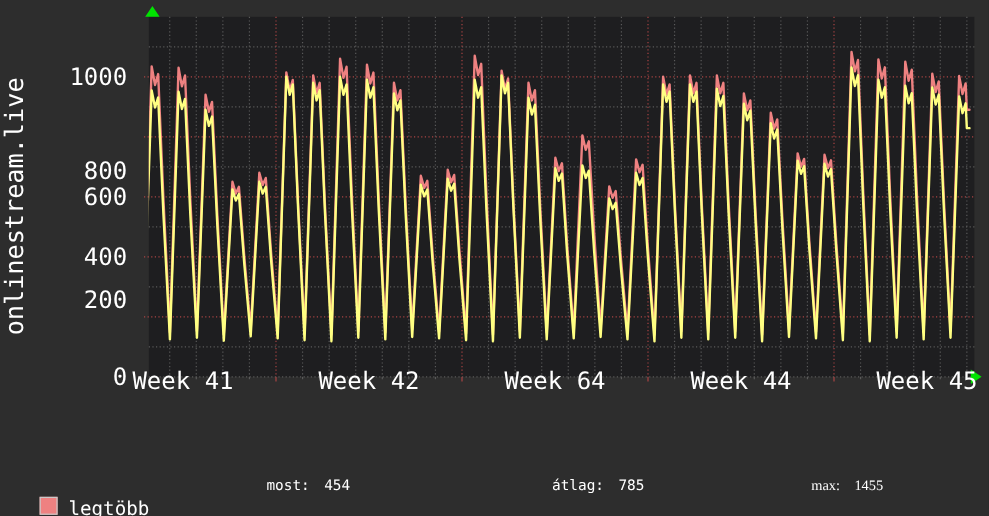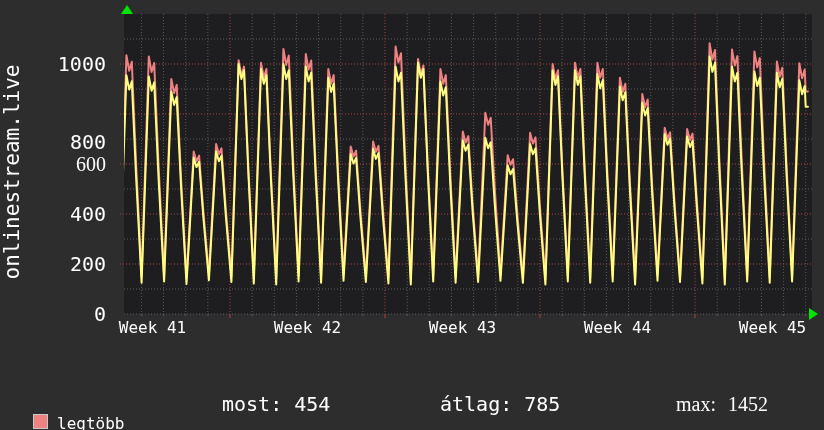--- a/index.html
+++ b/index.html
@@ -3,31 +3,31 @@
 <meta charset="utf-8">
 <style>
   html,body{margin:0;padding:0;background:#2d2d2d;}
   .graph{position:relative;width:824px;height:430px;background:#2d2d2d;overflow:hidden;
          font-family:"DejaVu Sans Mono","Liberation Mono",monospace;color:#ffffff;}
   .vtitle{position:absolute;top:172px;left:12px;transform:translate(-50%,-50%) rotate(-90deg);
           white-space:nowrap;font-size:21px;letter-spacing:0px;}
   .plot{position:absolute;left:124px;top:14px;width:688px;height:300px;background:#1e1e20;}
   .plot svg{position:absolute;left:-6px;top:0;overflow:visible;}
   .ytick{position:absolute;width:104px;left:2px;text-align:right;font-size:20px;line-height:22px;}
-  .xtick{position:absolute;width:160px;text-align:center;font-size:16px;line-height:22px;top:317px;}
+  .xtick{position:absolute;width:160px;text-align:center;font-size:20px;line-height:22px;top:306px;}
   .arrow-up{position:absolute;left:121px;top:5px;width:0;height:0;
             border-left:6px solid transparent;border-right:6px solid transparent;
             border-bottom:9px solid #00e400;}
   .arrow-right{position:absolute;left:809px;top:308px;width:0;height:0;
             border-top:6px solid transparent;border-bottom:6px solid transparent;
             border-left:9px solid #00e400;}
   .lrow{position:absolute;left:33px;height:20px;display:flex;gap:9px;
         font-size:16px;line-height:20px;margin-top:48px;}
   .swatch{display:inline-block;width:13px;height:13px;border:1px solid #c8c8c8;box-sizing:content-box;}
-  .stat{position:absolute;font-size:20px;line-height:22px;display:inline-flex;gap:12px;white-space:nowrap;}
+  .stat{position:absolute;font-size:12px;line-height:22px;display:inline-flex;gap:12px;white-space:nowrap;}
 </style>
 </head>
 <body>
 
 <div class="graph">
 
   <div class="vtitle">onlinestream.live</div>
 
   <div class="plot">
     <svg id="plot-svg" width="700" height="308">
@@ -117,45 +117,45 @@
           <polyline points="1.2,268.8 6.4,119.3 8.4,61.3 11.2,75.6 13.8,67.2 18.2,165.0 23.6,268.8 28.8,120.3 30.8,62.5 33.6,76.8 36.2,68.4 40.6,165.0 46.1,267.5 51.3,130.7 53.3,77.5 56.1,90.9 58.7,83.1 63.1,173.8 68.5,270.0 73.7,179.1 75.7,143.8 78.5,153.1 81.1,147.7 85.5,205.0 90.9,266.3 96.1,173.6 98.1,137.5 100.9,147.3 103.5,141.6 107.9,202.8 113.4,268.0 118.6,111.0 120.6,50.0 123.4,65.0 126.0,56.3 130.4,159.8 135.8,269.5 141.0,115.1 143.0,55.0 145.8,69.7 148.4,61.1 152.8,162.8 158.2,270.5 163.4,111.7 165.4,50.0 168.2,65.0 170.8,56.3 175.2,158.8 180.6,267.5 185.8,112.7 187.8,52.5 190.6,67.4 193.2,58.7 197.6,160.6 203.1,268.8 208.3,121.2 210.3,63.8 213.1,77.9 215.7,69.7 220.1,165.3 225.5,266.8 230.7,175.5 232.7,140.0 235.5,149.6 238.1,144.0 242.5,204.0 247.9,268.0 253.1,172.2 255.1,135.0 257.9,144.9 260.5,139.1 264.9,202.3 270.4,269.5 275.6,113.3 277.6,52.5 280.4,67.4 283.0,58.7 287.4,161.5 292.8,270.5 298.0,110.8 300.0,48.8 302.8,63.8 305.4,55.0 309.8,158.1 315.2,267.5 320.4,123.5 322.4,67.5 325.2,81.5 327.8,73.3 332.2,168.1 337.6,268.8 342.8,166.2 344.8,126.2 347.6,136.7 350.3,130.6 354.6,197.1 360.1,268.0 365.3,164.1 367.3,123.8 370.1,134.3 372.7,128.2 377.1,195.3 382.5,266.8 387.7,183.6 389.7,151.3 392.5,160.2 395.1,155.0 399.5,210.0 404.9,268.8 410.1,168.9 412.1,130.0 414.9,140.2 417.5,134.3 421.9,200.3 427.4,270.5 432.6,116.2 434.6,56.3 437.4,70.9 440.0,62.3 444.4,161.9 449.8,267.5 455.0,115.4 457.0,56.3 459.8,70.9 462.4,62.3 466.8,162.5 472.2,268.8 477.4,118.5 479.4,60.0 482.2,74.4 484.8,66.0 489.2,163.8 494.7,267.5 499.9,127.1 501.9,72.5 504.7,86.2 507.3,78.2 511.7,171.5 517.1,270.5 522.3,139.6 524.3,88.7 527.1,101.4 529.7,94.0 534.1,177.8 539.5,266.8 544.7,161.1 546.7,120.0 549.5,130.8 552.1,124.5 556.5,194.0 562.0,268.0 567.1,163.2 569.1,122.5 572.0,133.1 574.5,126.9 579.0,196.0 584.4,269.5 589.6,105.9 591.6,42.3 594.4,57.7 597.0,48.7 601.4,156.4 606.8,270.5 612.0,113.5 614.0,52.5 616.8,67.4 619.4,58.7 623.8,160.0 629.2,267.5 634.4,116.3 636.4,57.5 639.2,72.1 641.8,63.6 646.2,163.1 651.7,268.8 656.9,117.6 658.9,58.8 661.7,73.2 664.3,64.8 668.7,163.1 674.1,267.5 679.3,122.6 681.3,66.3 684.1,80.3 686.7,72.1 687.7,92.8 689.9,92.8" fill="none" stroke="#ffff82" stroke-width="2" stroke-linejoin="round" stroke-linecap="round"></polyline>
         </g>
     </svg>
   </div>
 
   <div class="arrow-up"></div>
   <div class="arrow-right"></div>
 
   <div id="ylabels">
       <div class="ytick" style="top: 303px;">0</div>
-      <div class="ytick" style="top: 253px;">200</div>
+      <div class="ytick" style="top: 239px;">200</div>
       <div class="ytick" style="top: 203px;">400</div>
-      <div class="ytick" style="top: 153px; font-family: Liberation Serif, serif;">600</div>
+      <div class="ytick" style="top: 153px;">600</div>
       <div class="ytick" style="top: 103px; margin-top: 28px;">800</div>
       <div class="ytick" style="top: 53px; text-align: right;">1000</div>
     </div>
   <div id="xlabels">
       <div class="xtick" style="left: 72.5px;">Week 41</div>
       <div class="xtick" style="left: 227.5px;">Week 42</div>
-      <div class="xtick" style="left: 382.5px;">Week 43</div>
+      <div class="xtick" style="left: 382.5px;">Week 64</div>
       <div class="xtick" style="left: 537.5px;">Week 44</div>
       <div class="xtick" style="left: 692.5px;">Week 45</div>
     </div>
 
   <div class="lrow" style="top:366px;">
     <span class="swatch" style="background: rgb(238, 129, 129);"></span>
     <span>legtöbb</span>
   </div>
 
   <div class="stat" style="left:222px;top:393px;">
     <span>most:</span>
       <span>454</span>
   </div>
-  <div class="stat" style="left:440px;top:393px;">
+  <div class="stat" style="left:460px;top:393px;">
     <span>átlag:</span>
       <span>785</span>
   </div>
   <div class="stat" style="left:676px;top:393px;font-family:Liberation Serif, serif;">
     <span>max:</span>
-      <span>1452</span>
+      <span>1455</span>
   </div>
 
 </div>
 
 </body></html>

